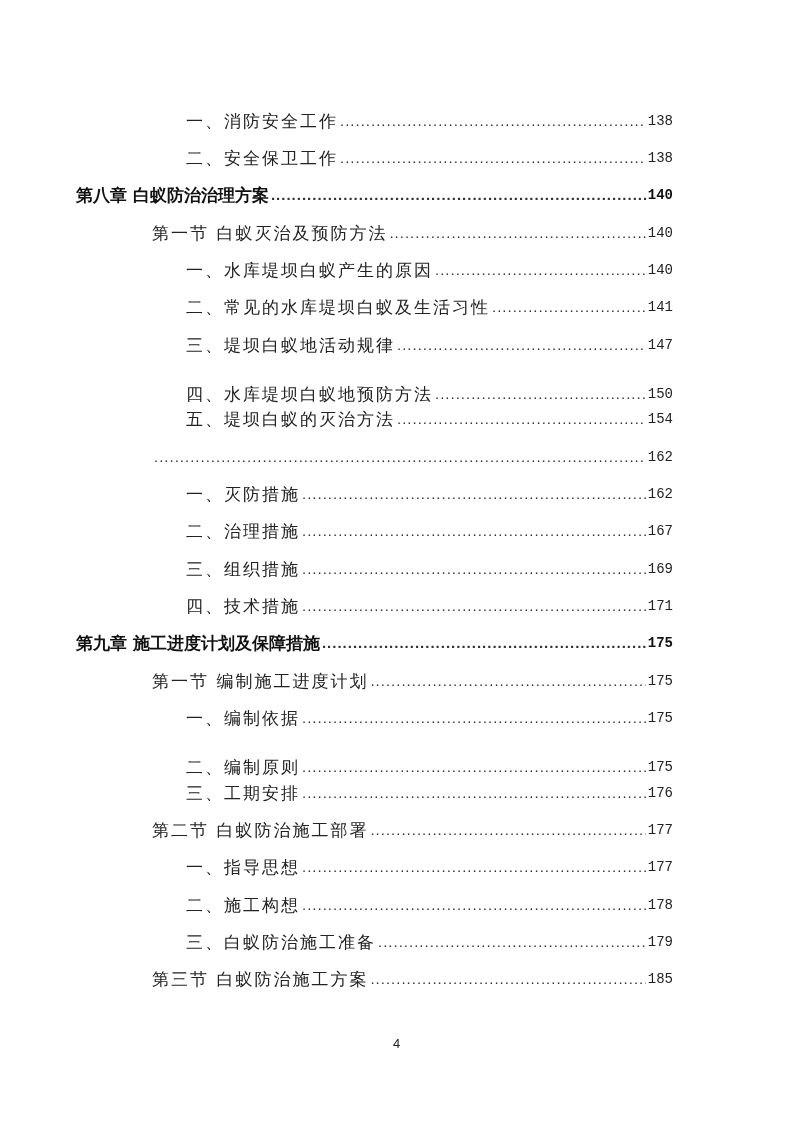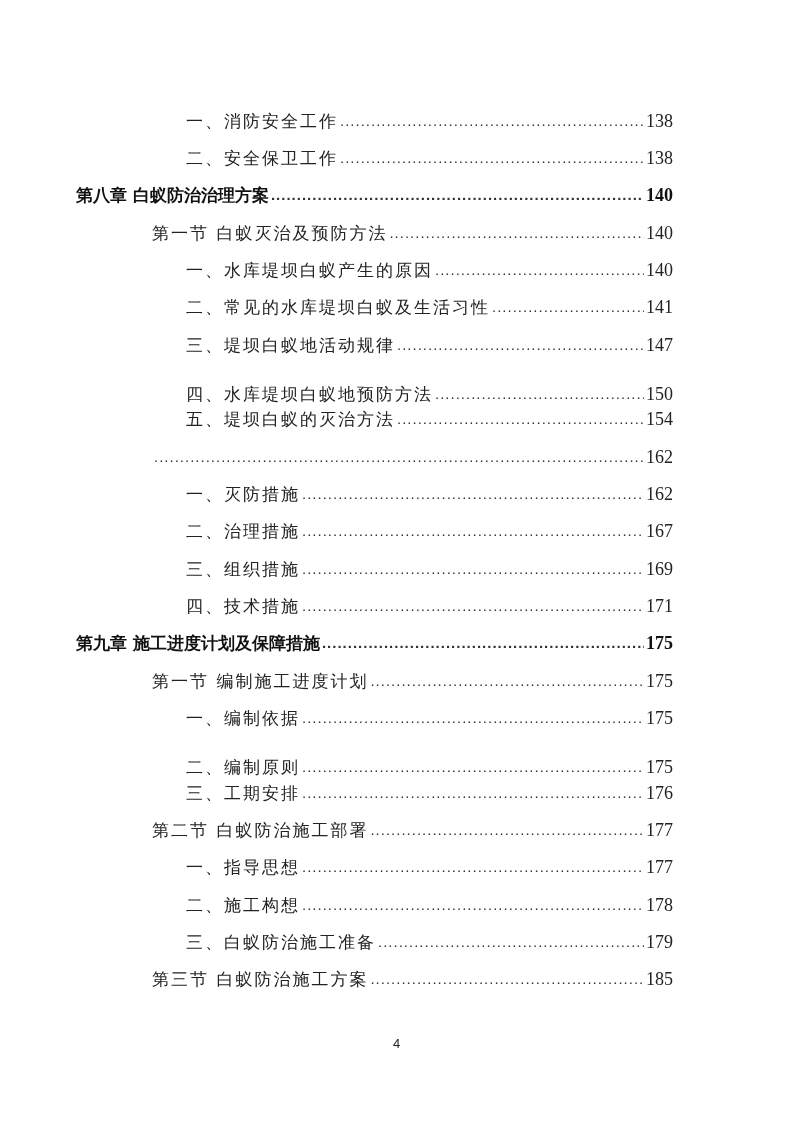--- a/index.html
+++ b/index.html
@@ -5,21 +5,21 @@
   html, body { margin: 0; padding: 0; background: #ffffff; }
   body { width: 793px; height: 1122px; position: relative; overflow: hidden;
          font-family: "DejaVu Serif", "Liberation Serif", serif; color: #222; }
   .toc { position: absolute; left: 0; top: 0; width: 793px; }
   .row { position: absolute; left: 0; height: 26px; display: flex; align-items: flex-end;
          right: 120px; font-size: 17px; line-height: 22px; }
   .row .label { white-space: nowrap; letter-spacing: 2px; margin-top: 32px; }
   .row .leader { flex: 1; overflow: hidden; white-space: nowrap; margin: 0 2px;
                  font-family: "Liberation Sans", sans-serif; font-size: 15px; letter-spacing: 1px; color:#333; }
   .row .leader::after { content: "................................................................................................................................................................................................"; }
-  .row .page { font-family: Liberation Serif, serif; font-size: 18px; white-space: nowrap; }
+  .row .page { font-family: Liberation Mono, monospace; font-size: 14px; white-space: nowrap; }
   .lvl1 { padding-left: 76px; font-weight: bold; font-family: "DejaVu Sans", sans-serif; color:#111; }
   .lvl1 .label { letter-spacing: 0px; }
   .lvl1 .page { font-weight: bold; }
   .lvl1 .leader { font-weight: bold; }
   .lvl2 { padding-left: 152px; text-align: right; }
   .lvl3 { padding-left: 186px; }
   .pnum { position: absolute; top: 1036px; left: 0; width: 793px; text-align: center;
           font-family: "Liberation Sans", sans-serif; font-size: 13px; color: #222; }
 </style>
 </head>

